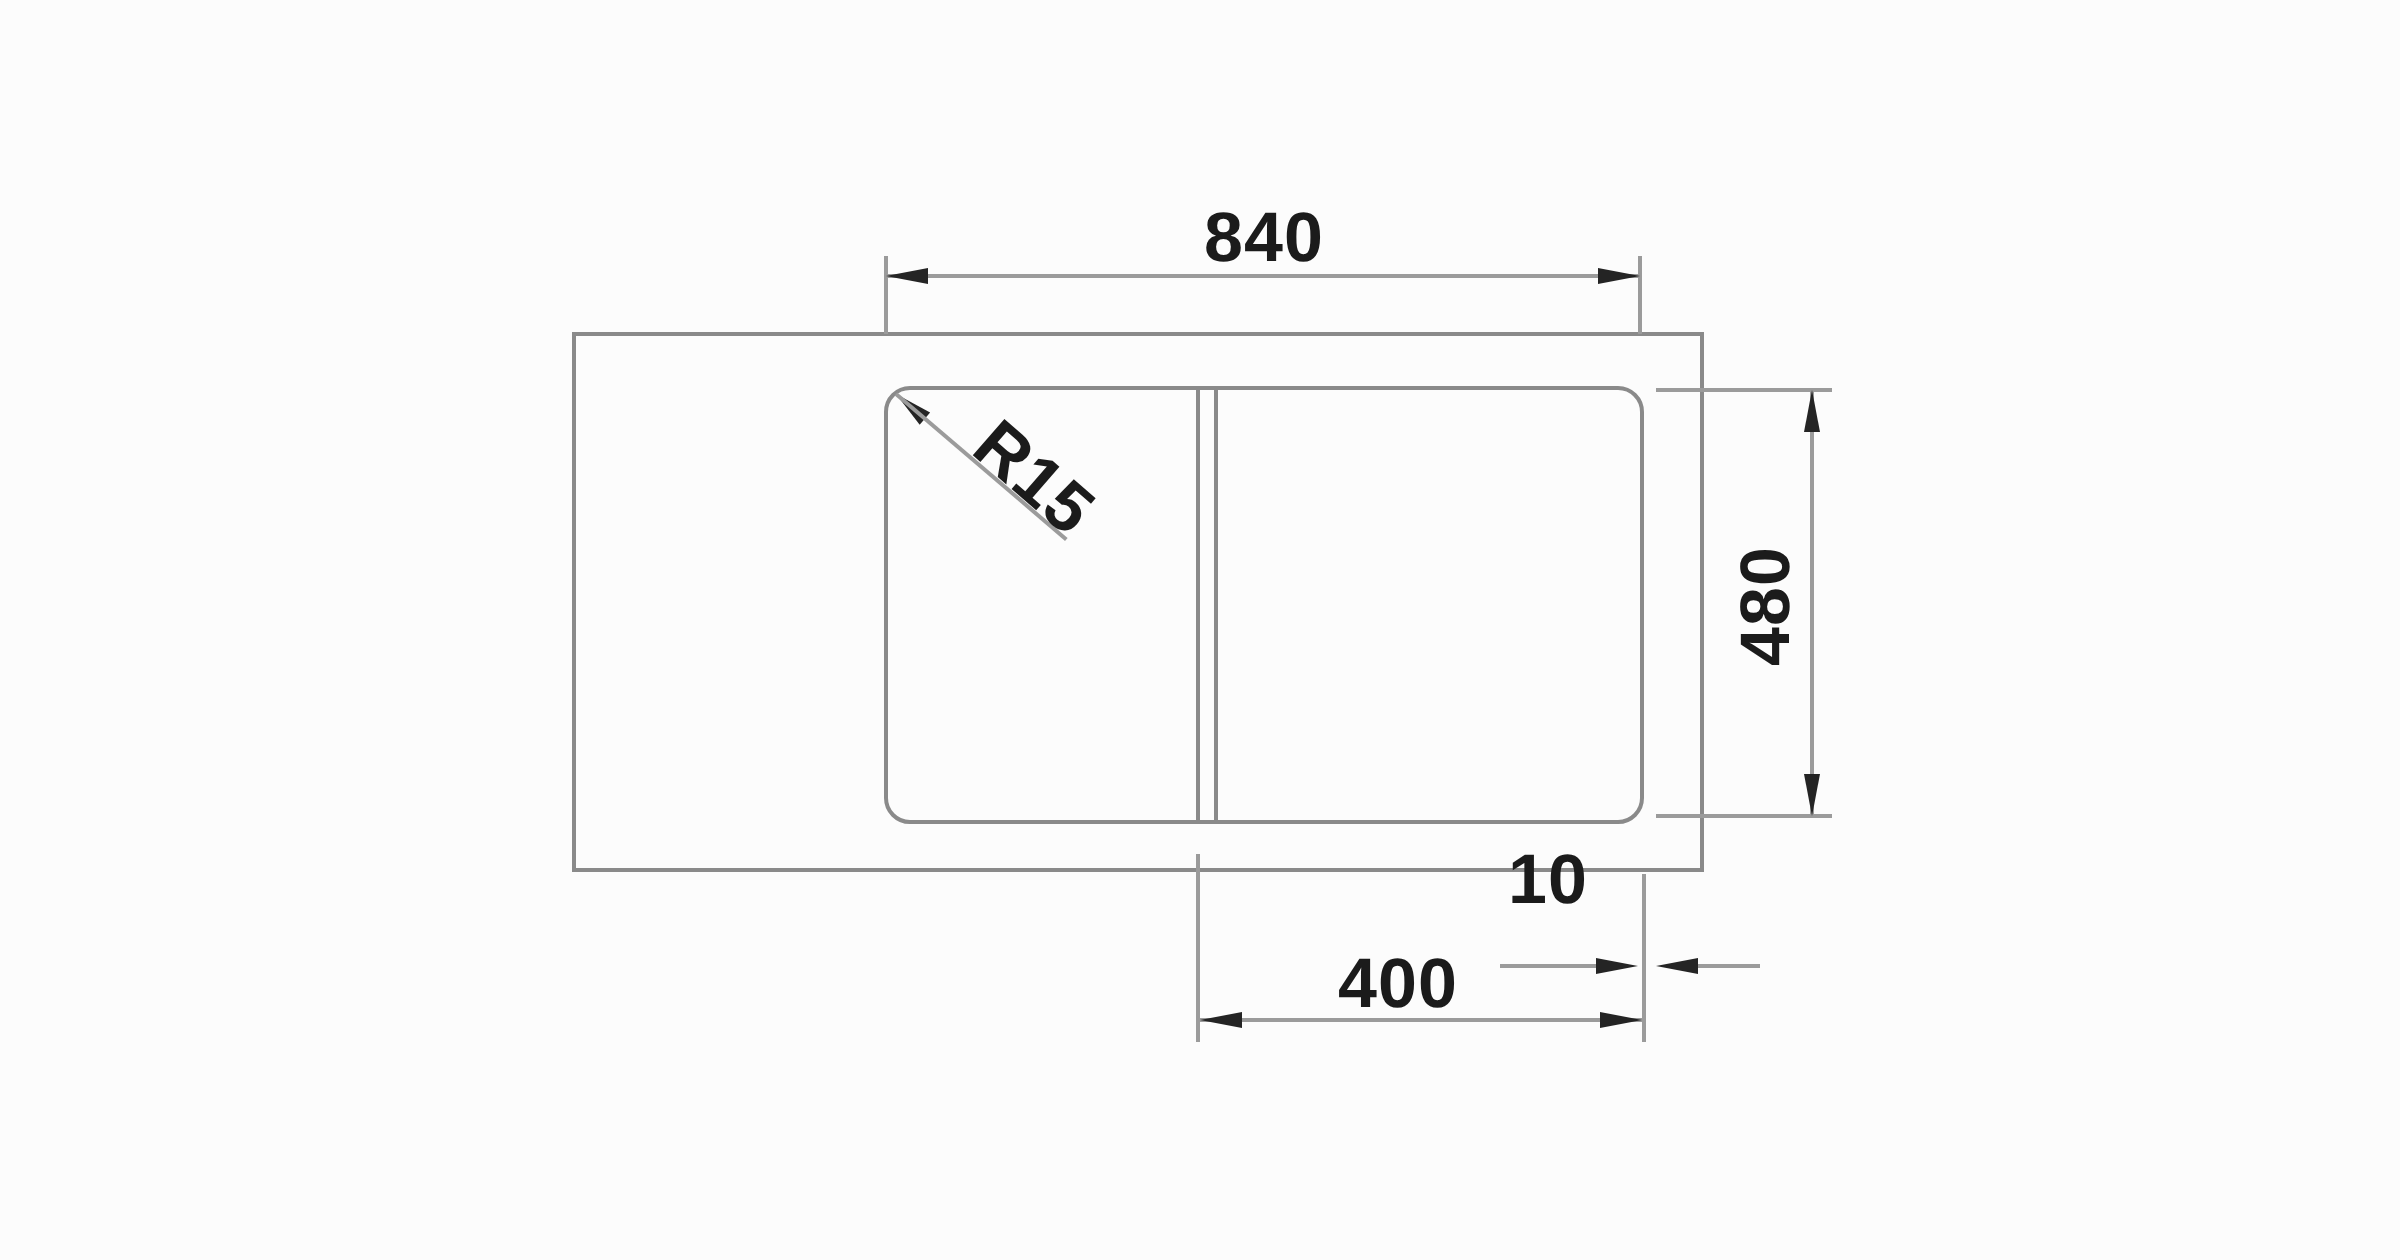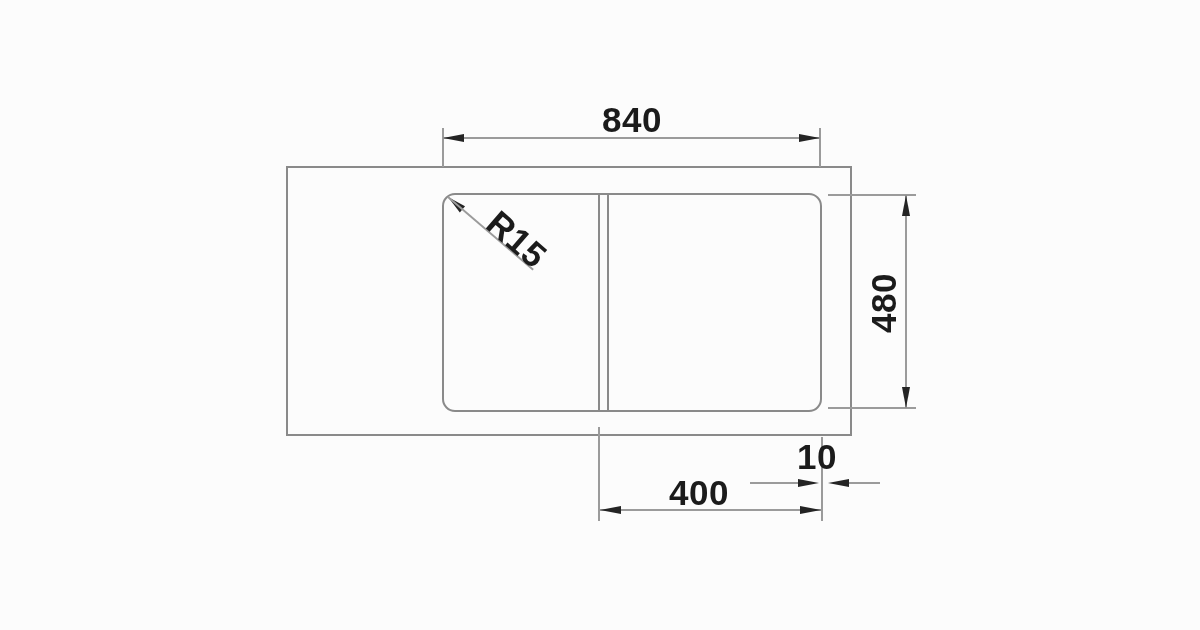--- a/index.html
+++ b/index.html
@@ -48,21 +48,21 @@
     font-size: 35px;
     line-height: 1;
     letter-spacing: 0.5px;
     color: var(--text, #1b1b1b);
     white-space: nowrap;
     transform: translate(-50%, -50%);
   }
   .label-840 { left: 632px; top: 119px; }
   .label-480 { left: 883px; top: 303px; transform: translate(-50%, -50%) rotate(-90deg); }
   .label-500 { left: 699px; top: 492px; }
-  .label-10  { left: 774px; top: 456px; margin-left: 43px; }
+  .label-10  { left: 774px; top: 440px; }
   .label-r15 { left: 517px; top: 239px; transform: translate(-50%, -50%) rotate(41deg); }
 
   
   .ext-840-l { left: 442px; top: 128px; width: 2px; height: 39px; }
   .ext-840-r { left: 819px; top: 128px; width: 2px; height: 39px; }
   .dimline-840 { left: 443px; top: 137px; width: 377px; height: 2px; }
   .arr-840-l { left: 443px; top: 134px; }
   .arr-840-r { left: 799px; top: 134px; }
 
   

